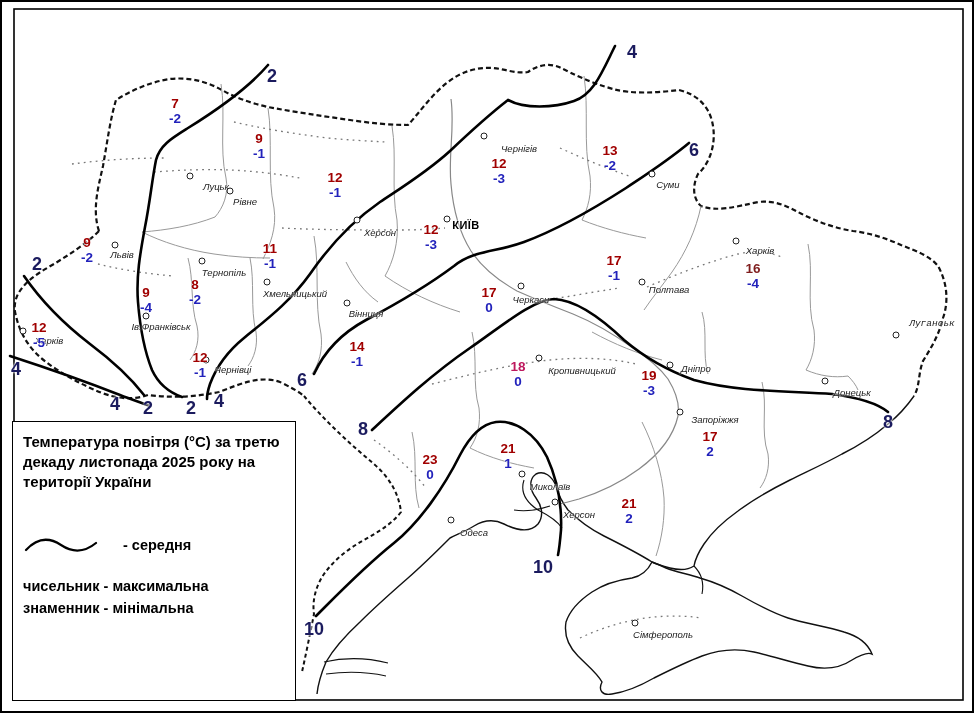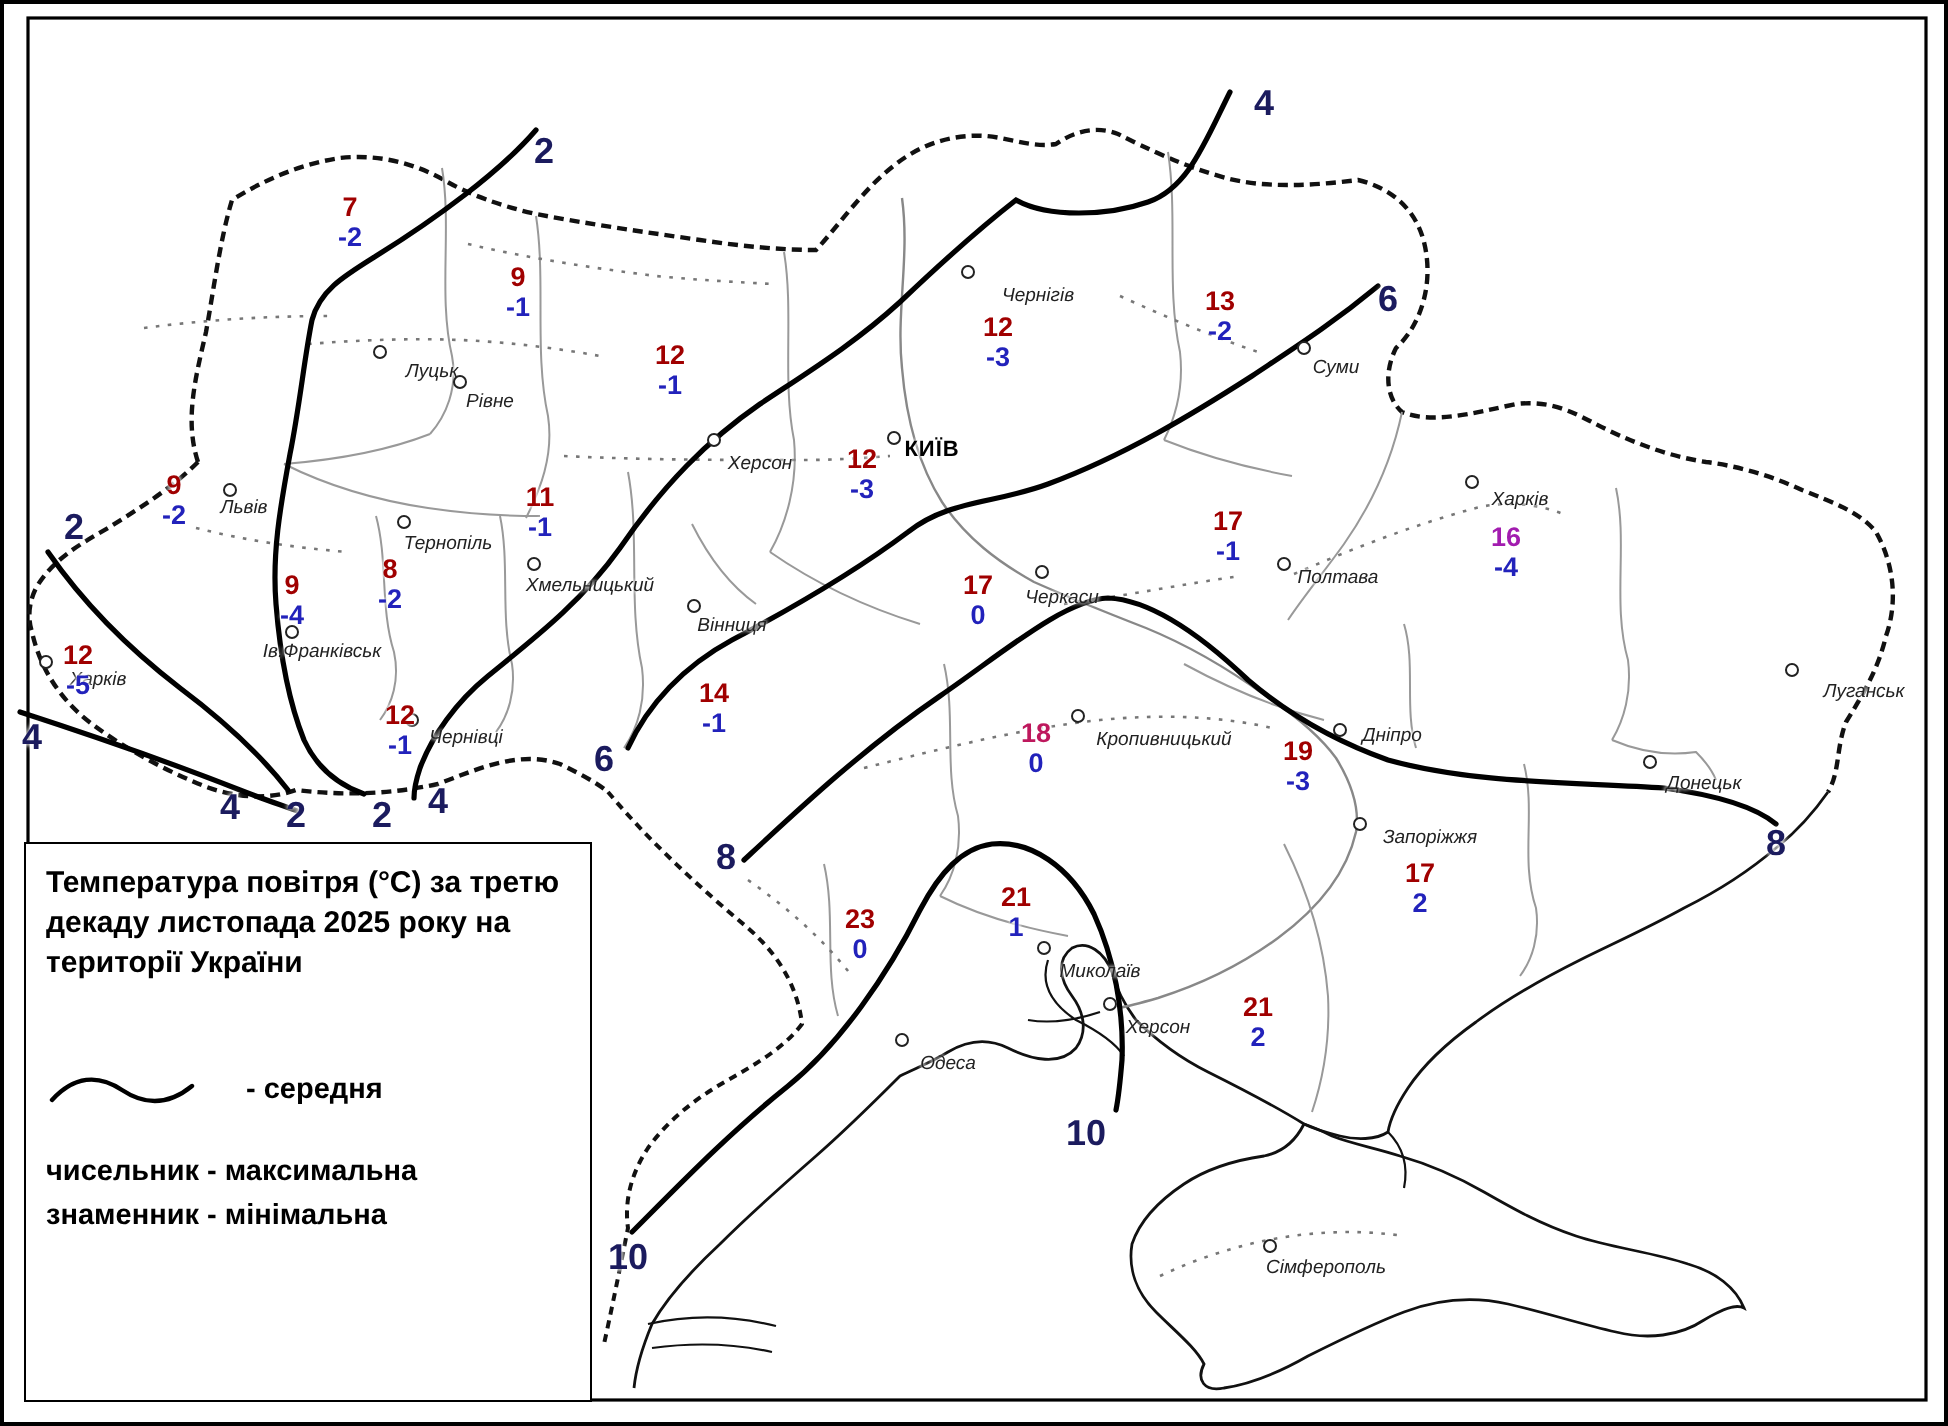--- a/index.html
+++ b/index.html
@@ -152,31 +152,31 @@
       </div>
       <div class="marker" style="left: 650px; top: 172px;"></div>
       <div class="city-label" style="left: 666px; top: 182px;">Суми</div>
       <div class="temp-pair" style="left: 608px; top: 157px;">
         <span class="tmax" style="color: rgb(160, 0, 0);">13</span>
         <span class="tmin" style="color: rgb(34, 34, 187);">-2</span>
       </div>
       <div class="marker" style="left: 734px; top: 239px;"></div>
       <div class="city-label" style="left: 758px; top: 248px;">Харків</div>
       <div class="temp-pair" style="left: 751px; top: 275px;">
-        <span class="tmax" style="color: #a21caf;">16</span>
+        <span class="tmax" style="color: #7f1d1d;">16</span>
         <span class="tmin" style="color: rgb(34, 34, 187);">-4</span>
       </div>
       <div class="marker" style="left: 640px; top: 280px;"></div>
       <div class="city-label" style="left: 667px; top: 287px;">Полтава</div>
       <div class="temp-pair" style="left: 612px; top: 267px;">
         <span class="tmax" style="color: rgb(160, 0, 0);">17</span>
         <span class="tmin" style="color: rgb(34, 34, 187);">-1</span>
       </div>
       <div class="marker" style="left: 894px; top: 333px;"></div>
-      <div class="city-label" style="left: 930px; top: 344px;">Луганськ</div>
+      <div class="city-label" style="left: 930px; top: 321px; font-family: Liberation Mono, monospace;">Луганськ</div>
       <div class="marker" style="left: 668px; top: 363px;"></div>
       <div class="city-label" style="left: 694px; top: 366px;">Дніпро</div>
       <div class="temp-pair" style="left: 647px; top: 382px;">
         <span class="tmax" style="color: rgb(160, 0, 0);">19</span>
         <span class="tmin" style="color: rgb(34, 34, 187);">-3</span>
       </div>
       <div class="marker" style="left: 823px; top: 379px;"></div>
       <div class="city-label" style="left: 850px; top: 390px;">Донецьк</div>
       <div class="marker" style="left: 678px; top: 410px;"></div>
       <div class="city-label" style="left: 713px; top: 417px;">Запоріжжя</div>

